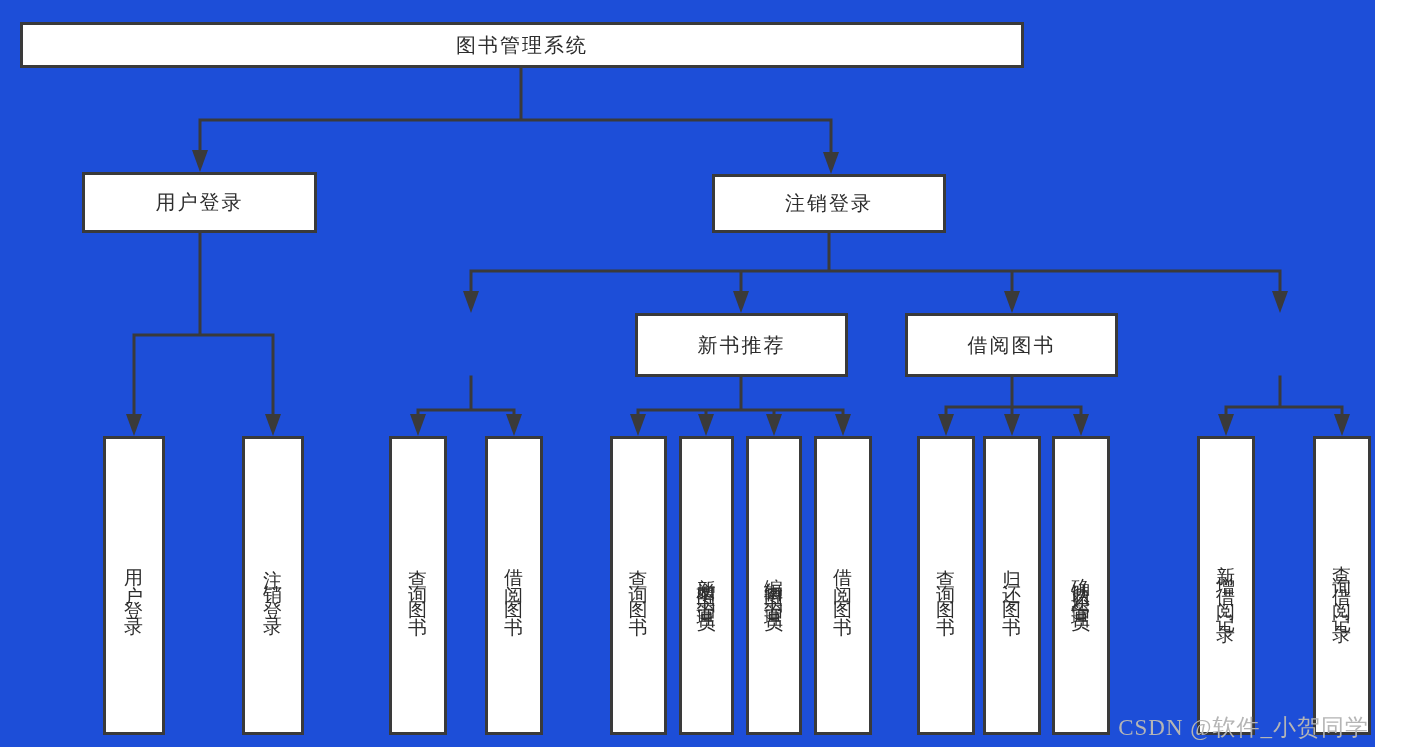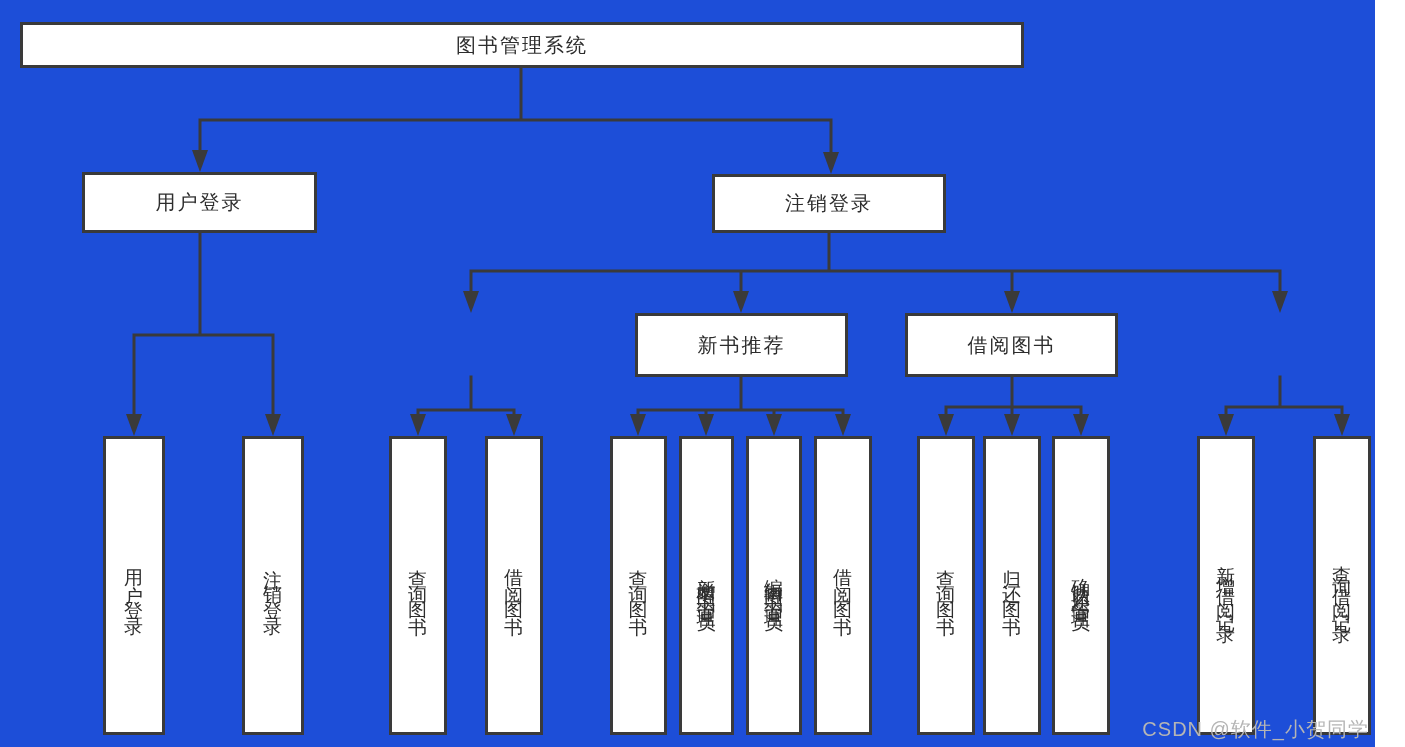--- a/index.html
+++ b/index.html
@@ -31,22 +31,22 @@
     text-orientation:mixed;
     font-size:19px;
     line-height:1;
     white-space:nowrap;
   }
   .sp4{letter-spacing:16px;}
   .sp6{letter-spacing:12px;}
   .sp9{letter-spacing:5px;}
   .watermark{
     position:absolute;right:6px;bottom:4px;
-    font-size:20px;color:var(--watermark);
-    letter-spacing:1px;white-space:nowrap;z-index:5;
+    font-size:23px;color:var(--watermark);
+    letter-spacing:1px;white-space:nowrap;z-index:5;font-family:Liberation Serif, serif;
   }
 </style>
 </head>
 <body>
 
 <div class="canvas">
 
   <svg class="connectors" viewBox="0 0 1405 747">
     <g>
       <path d="M521 68 V120 M200 120 H831 M200 120 V152 M831 120 V154"></path>

